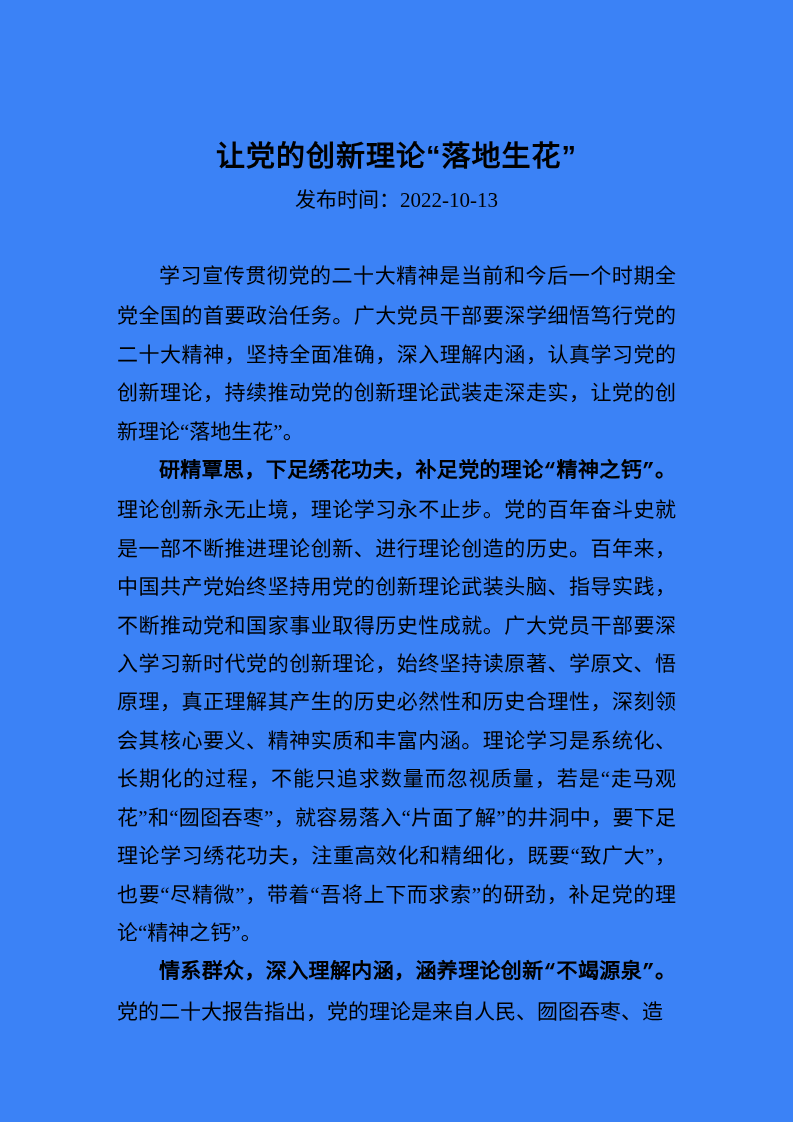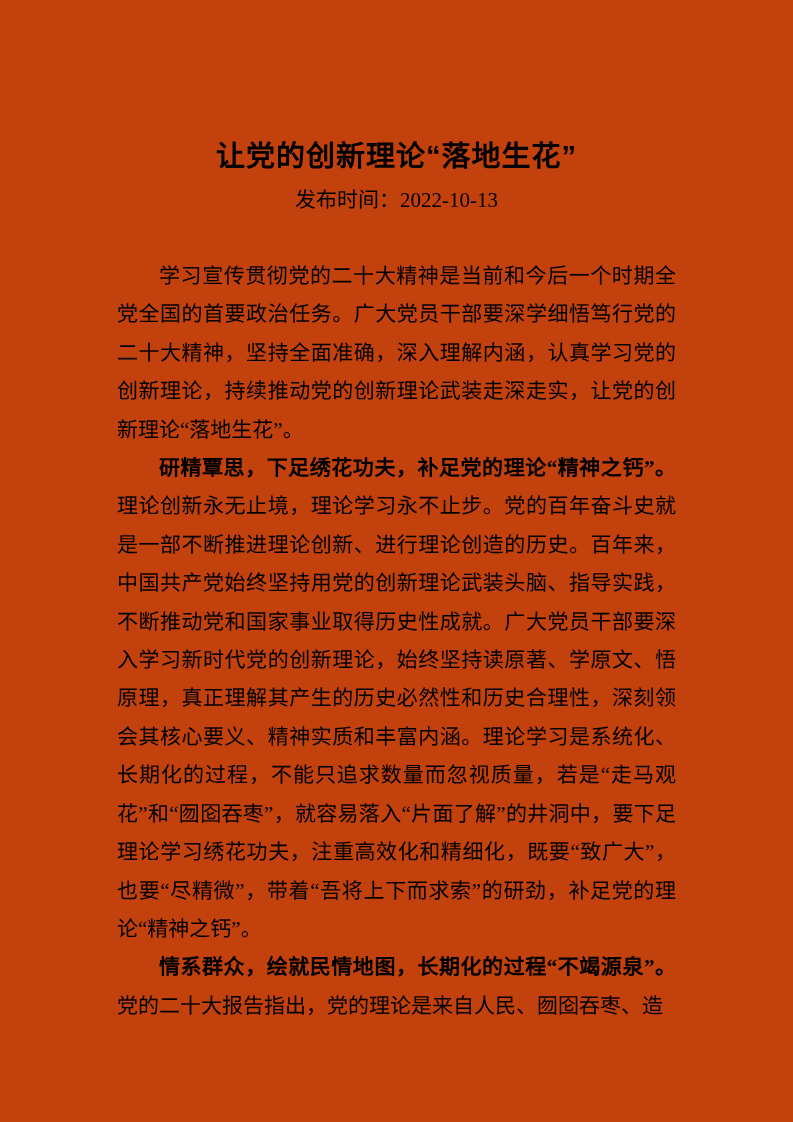--- a/index.html
+++ b/index.html
@@ -5,21 +5,21 @@
   html, body {
     margin: 0;
     padding: 0;
     background: #ffffff;
   }
   .page {
     position: relative;
     width: 793px;
     height: 1122px;
     margin: 0 auto;
-    background: #c2410c;
+    background: #3b82f6;
     box-sizing: border-box;
     padding: 138px 117px 0 117px;
     overflow: hidden;
     color: #000000;
   }
   .doc-title {
     margin: 0;
     text-align: center;
     font-family: "Liberation Sans", "DejaVu Sans", sans-serif;
     font-weight: 700;
@@ -45,32 +45,32 @@
     text-align: justify;
     text-justify: inter-character;
     color: #000000;
   }
   .article p {
     margin: 0;
     padding: 0;
     text-indent: 2em;
   }
   .lead {
-    font-family: Liberation Serif, serif;
+    font-family: Liberation Mono, monospace;
     font-weight: 700;
   }
 </style>
 </head>
 <body>
 
 <div class="page">
   <h1 class="doc-title">让党的创新理论“落地生花”</h1>
 
   <div class="publish-date">发布时间：2022-10-13</div>
 
   <div class="article">
     <p><strong class="lead"></strong><span>学习宣传贯彻党的二十大精神是当前和今后一个时期全党全国的首要政治任务。广大党员干部要深学细悟笃行党的二十大精神，坚持全面准确，深入理解内涵，认真学习党的创新理论，持续推动党的创新理论武装走深走实，让党的创新理论“落地生花”。</span></p>
 
     <p><strong class="lead">研精覃思，下足绣花功夫，补足党的理论“精神之钙”。</strong><span>理论创新永无止境，理论学习永不止步。党的百年奋斗史就是一部不断推进理论创新、进行理论创造的历史。百年来，中国共产党始终坚持用党的创新理论武装头脑、指导实践，不断推动党和国家事业取得历史性成就。广大党员干部要深入学习新时代党的创新理论，始终坚持读原著、学原文、悟原理，真正理解其产生的历史必然性和历史合理性，深刻领会其核心要义、精神实质和丰富内涵。理论学习是系统化、长期化的过程，不能只追求数量而忽视质量，若是“走马观花”和“囫囵吞枣”，就容易落入“片面了解”的井洞中，要下足理论学习绣花功夫，注重高效化和精细化，既要“致广大”，也要“尽精微”，带着“吾将上下而求索”的研劲，补足党的理论“精神之钙”。</span></p>
 
-    <p><strong class="lead">情系群众，绘就民情地图，长期化的过程“不竭源泉”。</strong><span>党的二十大报告指出，党的理论是来自人民、囫囵吞枣、造</span></p>
+    <p><strong class="lead">情系群众，深入理解内涵，涵养理论创新“不竭源泉”。</strong><span>党的二十大报告指出，党的理论是来自人民、囫囵吞枣、造</span></p>
   </div>
 </div>
 
 </body></html>

